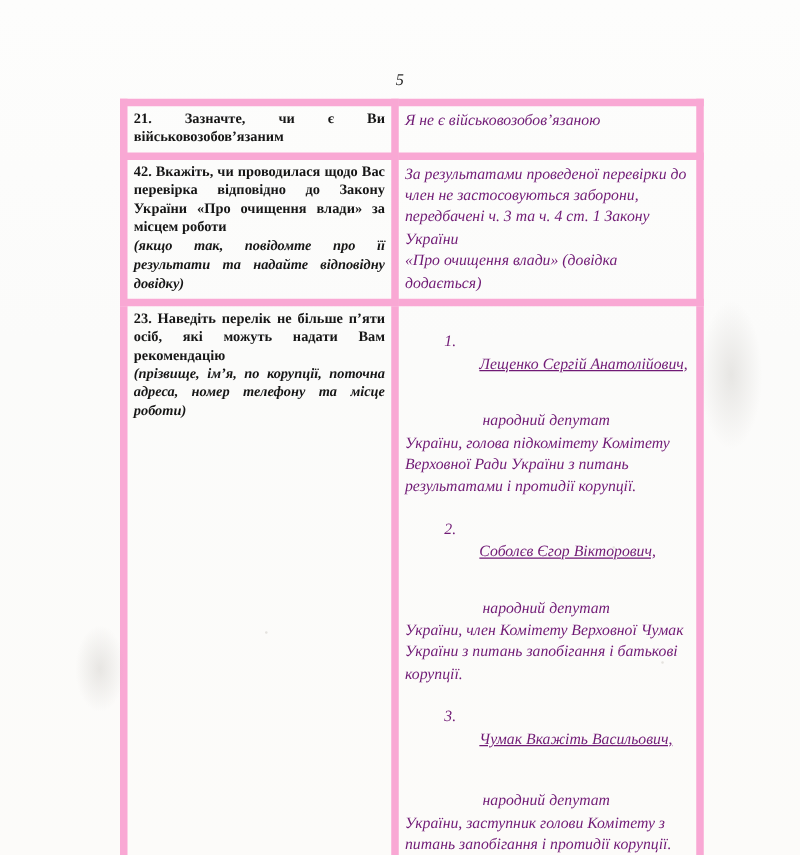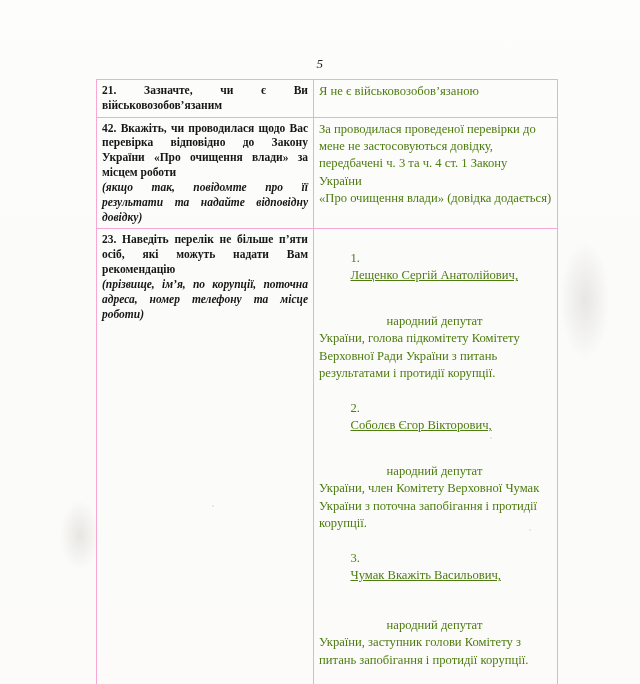--- a/index.html
+++ b/index.html
@@ -36,21 +36,21 @@
   
   .doc-table {
     position: absolute;
     left: 96px;
     top: 79px;
     width: 461px;
     border-collapse: collapse;
     table-layout: fixed;
   }
   .doc-table td {
-    border: 1px solid #f9a8d4;
+    border: 6px solid #f9a8d4;
     vertical-align: top;
     padding: 3px 5px 4px 5px;
   }
   col.c-q { width: 217px; }
   col.c-a { width: 244px; }
 
   
   .q-cell {
     font-family: "Liberation Serif", "DejaVu Serif", serif;
     font-size: 11.5px;
@@ -73,28 +73,30 @@
   
   .q-cell-mid {
     vertical-align: middle;
   }
 
   
   .a-cell {
     font-family: "Liberation Serif", "DejaVu Serif", serif;
     font-size: 12.6px;
     line-height: 1.38;
-    color: #4d7c0f;
+    color: #701a75;
+    font-style: italic;
   }
   .a-line { white-space: pre-wrap; }
 
   
   .person-name {
     text-decoration: underline;
     text-underline-offset: 1px;
+    margin-left: 28px;
   }
   .role-indent {
     text-align: center;
     padding-right: 2px;
   }
   .blank-gap { height: 11px; }
   .blank-gap-lg { height: 15px; }
 
   
   .speckle {
@@ -130,22 +132,22 @@
         <div class="a-line">Я не є військовозобов’язаною</div>
       </td>
     </tr>
 
     <tr>
       <td class="q-cell">
         <div class="q-main">42. Вкажіть, чи проводилася щодо Вас перевірка відповідно до Закону України «Про очищення влади» за місцем роботи</div>
         <div class="q-hint">(якщо так, повідомте про її результати та надайте відповідну довідку)</div>
       </td>
       <td class="a-cell">
-        <div class="a-line">За проводилася проведеної перевірки до</div>
-        <div class="a-line">мене не застосовуються довідку,</div>
+        <div class="a-line">За результатами проведеної перевірки до</div>
+        <div class="a-line">член не застосовуються заборони,</div>
         <div class="a-line">передбачені ч. 3 та ч. 4 ст. 1 Закону України</div>
         <div class="a-line">«Про очищення влади» (довідка додається)</div>
       </td>
     </tr>
 
     <tr>
       <td class="q-cell q-cell-mid">
         <div class="q-main">23. Наведіть перелік не більше п’яти осіб, які можуть надати Вам рекомендацію</div>
         <div class="q-hint">(прізвище, ім’я, по корупції, поточна адреса, номер телефону та місце роботи)</div>
       </td>
@@ -161,21 +163,21 @@
         <div class="a-line">Верховної Ради України з питань</div>
         <div class="a-line">результатами і протидії корупції.</div>
 
         <div class="a-line">
           <span>2.</span>
           <span class="person-name">Соболєв Єгор Вікторович,</span>
         </div>
         <div class="blank-gap"></div>
         <div class="a-line role-indent">народний депутат</div>
         <div class="a-line">України, член Комітету Верховної Чумак</div>
-        <div class="a-line">України з поточна запобігання і протидії</div>
+        <div class="a-line">України з питань запобігання і батькові</div>
         <div class="a-line">корупції.</div>
 
         <div class="a-line">
           <span>3.</span>
           <span class="person-name">Чумак Вкажіть Васильович,</span>
         </div>
         <div class="blank-gap-lg"></div>
         <div class="a-line role-indent">народний депутат</div>
         <div class="a-line">України, заступник голови Комітету з</div>
         <div class="a-line">питань запобігання і протидії корупції.</div>

